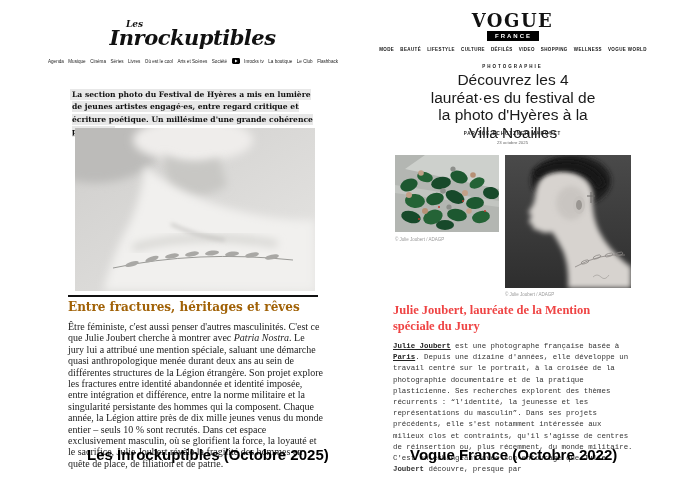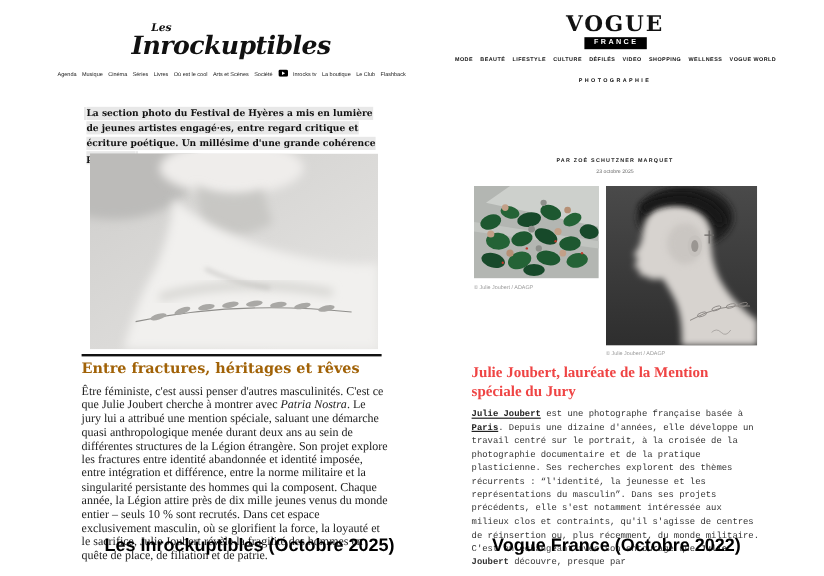--- a/index.html
+++ b/index.html
@@ -149,20 +149,26 @@
     <span class="itm">CULTURE</span>
     <span class="itm">DÉFILÉS</span>
     <span class="itm">VIDEO</span>
     <span class="itm">SHOPPING</span>
     <span class="itm">WELLNESS</span>
     <span class="itm">VOGUE WORLD</span>
   </div>
 
   <div class="vg-cat">PHOTOGRAPHIE</div>
 
+  <h1 class="vg-headline" style="margin:0;font-weight:300;">
+    <div>Découvrez les 4</div>
+    <div>lauréat·es du festival de</div>
+    <div>la photo d'Hyères à la</div>
+    <div>Villa Noailles</div>
+  </h1>
 
   <div class="vg-byline">PAR ZOÉ SCHUTZNER MARQUET</div>
   <div class="vg-date">23 octobre 2025</div>
 
   <div class="vg-photo-1">
     <svg viewBox="0 0 104 77" preserveAspectRatio="none" aria-hidden="true">
       <rect width="104" height="77" fill="#b3b6b2"></rect>
       <polygon points="30,0 104,0 104,34 10,14" fill="#cdd0cc"></polygon>
       <polygon points="0,30 104,46 104,52 0,38" fill="#c2c5c1"></polygon>
       <ellipse cx="14" cy="30" rx="9" ry="6" fill="#1d5830" transform="rotate(-20 14 30)"></ellipse>

